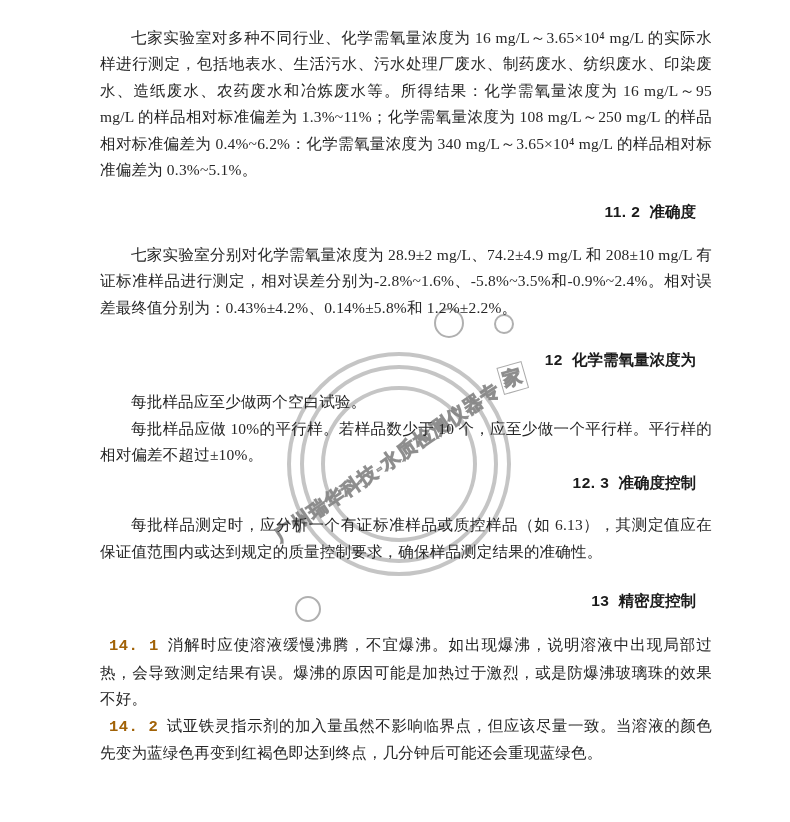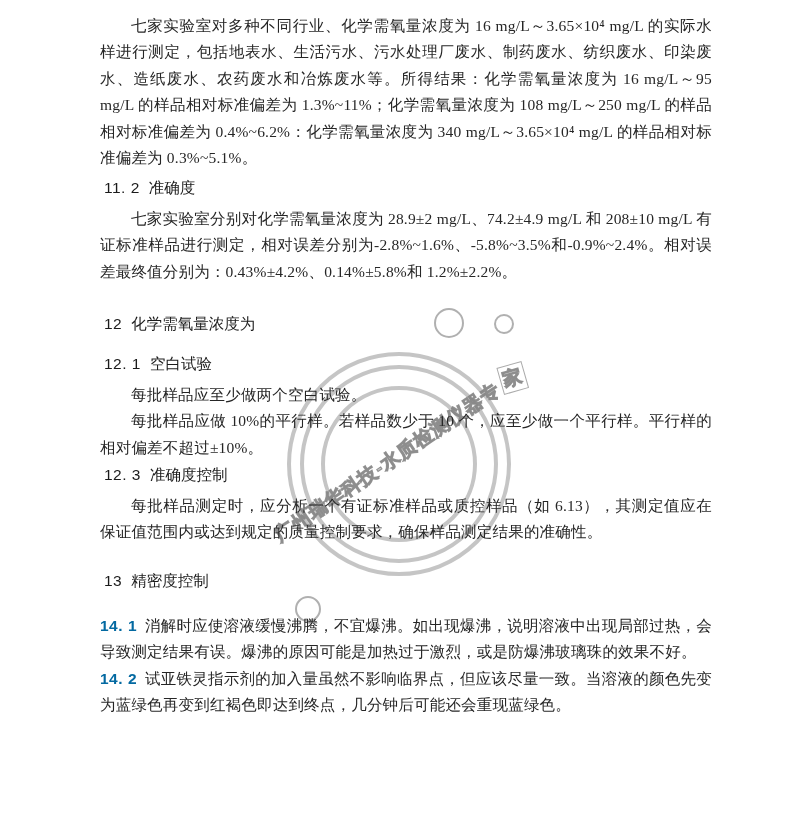--- a/index.html
+++ b/index.html
@@ -2,34 +2,34 @@
 <html><head>
 <meta charset="utf-8">
 <style>
   html,body{margin:0;padding:0;}
   body{
     width:790px;height:822px;background:#ffffff;
     font-family:"Liberation Serif","DejaVu Serif",serif;
     -webkit-font-smoothing:antialiased;
   }
   .page{position:relative;width:790px;height:822px;overflow:hidden;background:#fff;}
-  .content{position:absolute;left:100px;top:0;width:612px;padding-top:13px;z-index:2;}
+  .content{position:absolute;left:100px;top:12px;width:612px;padding-top:13px;z-index:2;}
   .body-p{
     margin:0;font-size:15.5px;line-height:26.4px;color:#262626;
     text-align:justify;letter-spacing:0.2px;
   }
   .indent{text-indent:2em;}
   .h1-block,.h2-block{
-    margin:4px;font-family:"Liberation Sans","DejaVu Sans",sans-serif;
-    font-weight:normal;color:#1b1b1b;font-size:15.5px;line-height:26.4px;
+    margin:16px;font-family:"Liberation Sans","DejaVu Sans",sans-serif;
+    font-weight:bold;color:#1b1b1b;font-size:15.5px;line-height:26.4px;text-align:right;
   }
   .hnum{margin-right:9px;letter-spacing:0.5px;}
   .pnum .num{
-    font-family:Liberation Sans, sans-serif;
-    font-weight:bold;color:#0369a1;margin-right:8px;letter-spacing:0.5px;
+    font-family:Liberation Mono, monospace;
+    font-weight:bold;color:#a16207;margin-right:8px;letter-spacing:0.5px;margin-left:9px;
   }
   .mt26{margin-top:26px;} .mt14{margin-top:14px;} .mt5{margin-top:5px;}
   .mt1{margin-top:1px;} .mt23{margin-top:23px;} .mt13{margin-top:13px;}
   .mt15{margin-top:15px;} .mt18{margin-top:18px;}
 
   
   .wm{position:absolute;z-index:1;pointer-events:none;}
   .wm-ring{position:absolute;border-style:solid;border-color:rgba(150,150,150,0.55);border-radius:50%;}
   .ring-outer{left:287px;top:352px;width:216px;height:216px;border-width:4px;}
   .ring-mid{left:300px;top:365px;width:190px;height:190px;border-width:4px;}
@@ -70,21 +70,20 @@
   <div class="content">
 
     <p class="body-p indent">七家实验室对多种不同行业、化学需氧量浓度为 16 mg/L～3.65×10⁴ mg/L 的实际水样进行测定，包括地表水、生活污水、污水处理厂废水、制药废水、纺织废水、印染废水、造纸废水、农药废水和冶炼废水等。所得结果：化学需氧量浓度为 16 mg/L～95 mg/L 的样品相对标准偏差为 1.3%~11%；化学需氧量浓度为 108 mg/L～250 mg/L 的样品相对标准偏差为 0.4%~6.2%：化学需氧量浓度为 340 mg/L～3.65×10⁴ mg/L 的样品相对标准偏差为 0.3%~5.1%。</p>
 
     <p class="h2-block"><span class="hnum">11. 2</span><span>准确度</span></p>
 
     <p class="body-p indent">七家实验室分别对化学需氧量浓度为 28.9±2 mg/L、74.2±4.9 mg/L 和 208±10 mg/L 有证标准样品进行测定，相对误差分别为-2.8%~1.6%、-5.8%~3.5%和-0.9%~2.4%。相对误差最终值分别为：0.43%±4.2%、0.14%±5.8%和 1.2%±2.2%。</p>
 
     <p class="h1-block mt26"><span class="hnum">12</span><span>化学需氧量浓度为</span></p>
 
-    <p class="h2-block mt14"><span class="hnum">12. 1</span><span>空白试验</span></p>
 
     <p class="body-p indent">每批样品应至少做两个空白试验。</p>
 
 
     <p class="body-p indent">每批样品应做 10%的平行样。若样品数少于 10 个，应至少做一个平行样。平行样的相对偏差不超过±10%。</p>
 
     <p class="h2-block mt1"><span class="hnum">12. 3</span><span>准确度控制</span></p>
 
     <p class="body-p indent">每批样品测定时，应分析一个有证标准样品或质控样品（如 6.13），其测定值应在保证值范围内或达到规定的质量控制要求，确保样品测定结果的准确性。</p>
 

